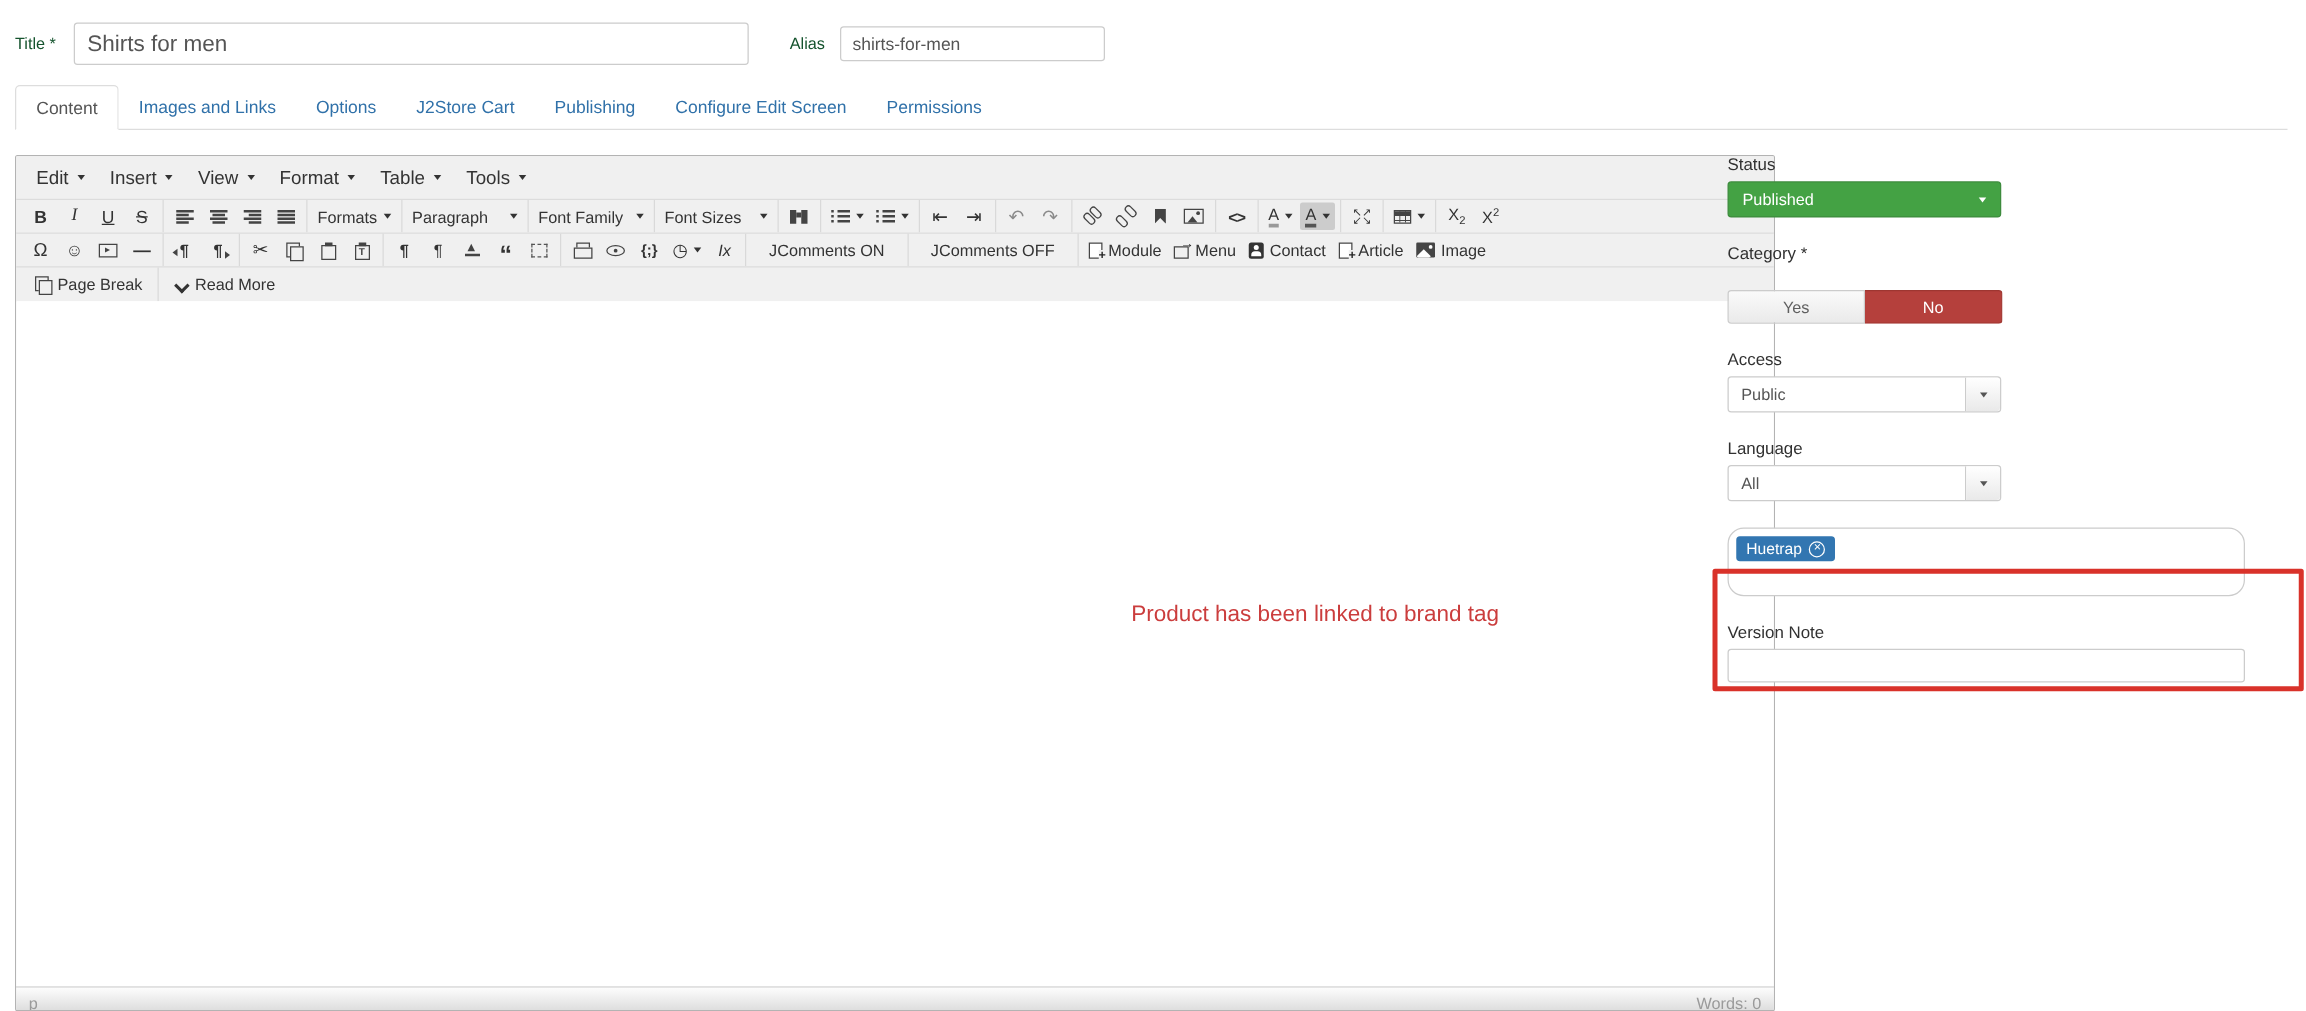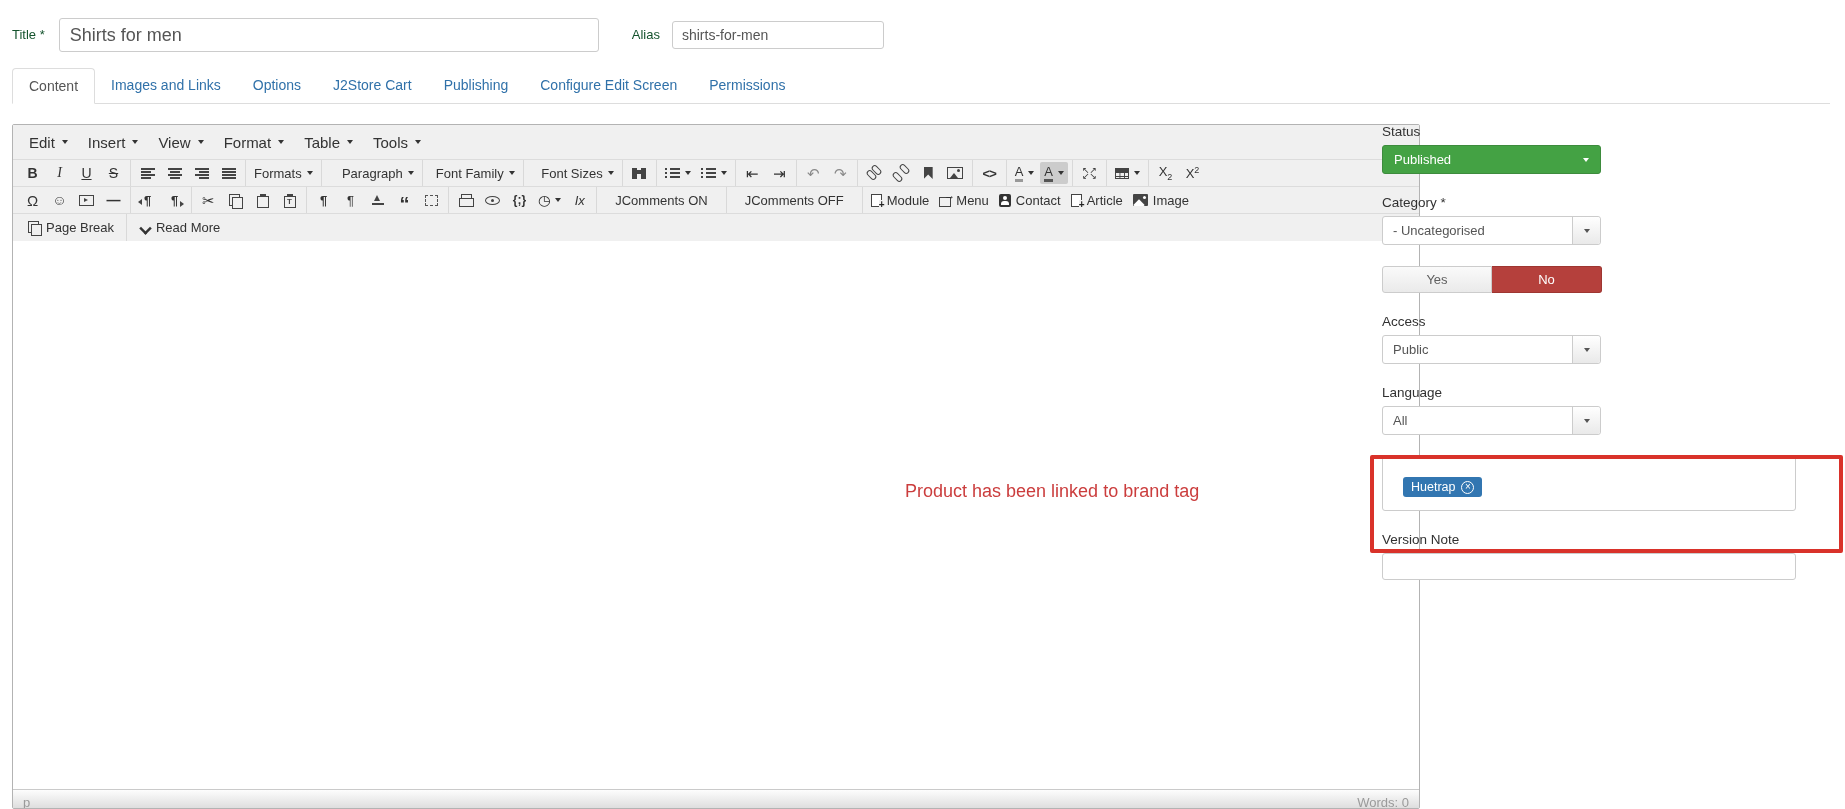--- a/index.html
+++ b/index.html
@@ -31,21 +31,21 @@
   .crt.w{border-top-color:#fff}.crt.g{border-top-color:#555}
   .mce-toolbar{display:flex;align-items:center;height:27px;background:#f0f0f0;padding:0 3px;
     border-top:1px solid #dcdcdc;flex:none}
   .mce-toolbar.r3{height:28px}
   .grp{display:flex;align-items:center;padding:0 4px;height:100%;border-right:1px solid #d9d9d9;gap:2px}
   .grp:last-child{border-right:none}
   .tbtn{min-width:25px;height:22px;display:inline-flex;align-items:center;justify-content:center;
     color:#333;font-size:13px;padding:0 4px;border-radius:2px;cursor:pointer;gap:5px;white-space:nowrap}
   .tbtn.sel{background:#ccc}
   .tbtn .txt{font-size:13px;color:#333}
-  .ddl{justify-content:flex-end}
+  .ddl{justify-content:space-between}
   .g{display:inline-block;line-height:1}
   .b{font-weight:bold;font-size:14px}
   .i{font-style:italic;font-family:"Liberation Serif","DejaVu Serif",serif;font-size:14px}
   .u{text-decoration:underline;font-size:14px}
   .s{text-decoration:line-through;font-size:14px}
 
   
   .bars{width:14px;height:11px;background-repeat:no-repeat;
     background-image:linear-gradient(#444,#444),linear-gradient(#444,#444),linear-gradient(#444,#444),linear-gradient(#444,#444)}
   .al{background-size:14px 2px,10px 2px,14px 2px,10px 2px;background-position:0 0,0 3px,0 6px,0 9px}
@@ -133,21 +133,21 @@
   .select .val{flex:1;padding:6px 10px;font-size:13px;color:#555;white-space:nowrap;overflow:hidden}
   .select .cbox{width:28px;border-left:1px solid #ccc;background:linear-gradient(#fff,#e9e9e9);
     display:flex;align-items:center;justify-content:center;border-radius:0 3px 3px 0}
   .btn-group{display:flex}
   .fbtn{height:27px;width:110px;font-size:13px;display:flex;align-items:center;justify-content:center;
     background:linear-gradient(#fafafa,#eaeaea);border:1px solid #ccc;color:#5f5f5f;cursor:pointer}
   .fbtn:first-child{border-radius:3px 0 0 3px}
   .fbtn:last-child{border-radius:0 3px 3px 0;border-left:none}
   .fbtn.on{background:var(--red_no);border-color:#9e3631;color:#fff}
   .fg-tags{margin-top:16px}
-  .tags-box{width:414px;height:55px;border:1px solid #ccc;border-radius:3px;background:#fff;padding:20px}
+  .tags-box{width:414px;height:55px;border:1px solid #ccc;border-radius:13px;background:#fff;padding:6px}
   .tag{background:var(--tag_blue);color:#fff;font-size:12.5px;padding:3px 8px;border-radius:3px;
     display:inline-flex;align-items:center;gap:6px;cursor:pointer}
   .tag .x{width:13px;height:13px;border:1px solid #fff;border-radius:50%;display:inline-flex;
     align-items:center;justify-content:center;font-size:10px;line-height:1;cursor:pointer}
   #vnote-input{width:414px;height:27px;border:1px solid #ccc;border-radius:3px;padding:0 8px;
     font-size:13px;color:#555;font-family:inherit;outline:none}
   .annot-rect{position:absolute;left:1370px;top:455px;width:473px;height:98px;border:4px solid var(--annot_red);
     border-radius:2px;z-index:10;pointer-events:none}
 </style>
 </head>
@@ -478,26 +478,20 @@
   <div class="fg">
     <span class="lbl">Status</span>
     <div class="btn-status">
       <span>Published</span>
       <i class="crt w"></i>
     </div>
   </div>
 
   <div class="fg">
     <span class="lbl">Category *</span>
-    <div class="select">
-      <span class="val">- Uncategorised</span>
-      <span class="cbox">
-          <i class="crt g"></i>
-        </span>
-    </div>
   </div>
 
   <div class="fg">
     <div class="btn-group">
       <span class="fbtn">Yes</span>
       <span class="fbtn on">No</span>
     </div>
   </div>
 
   <div class="fg">

